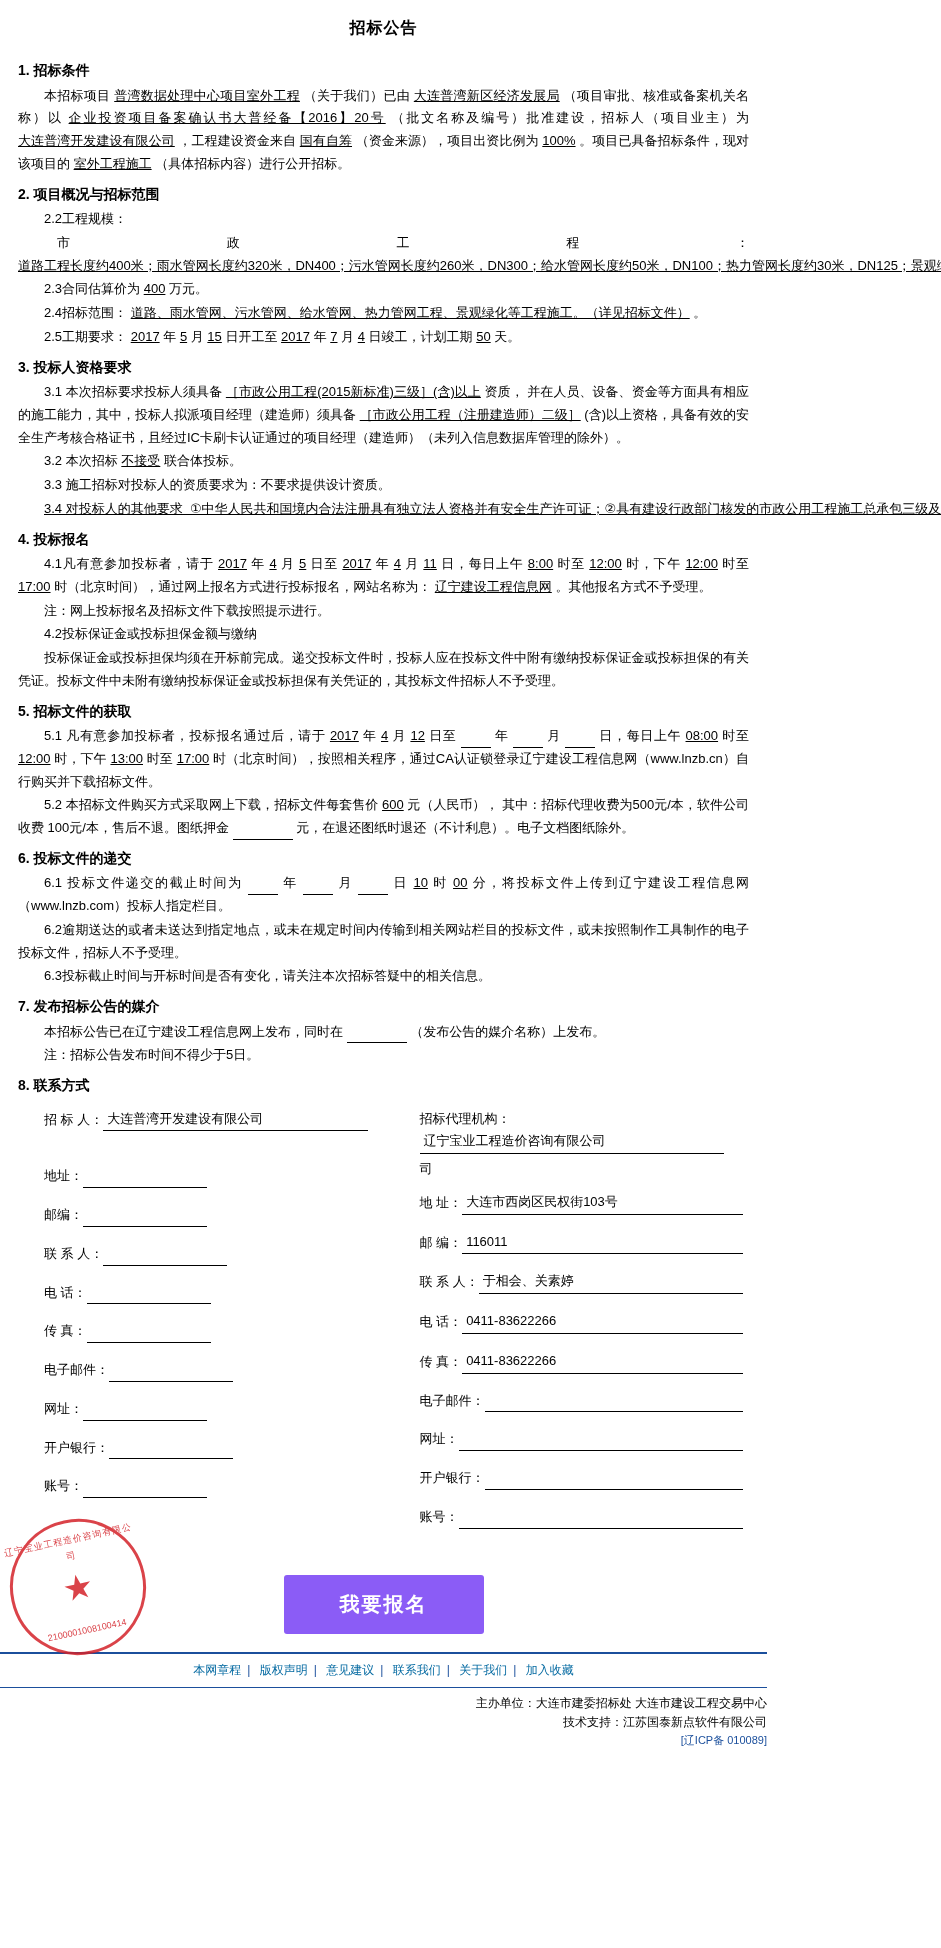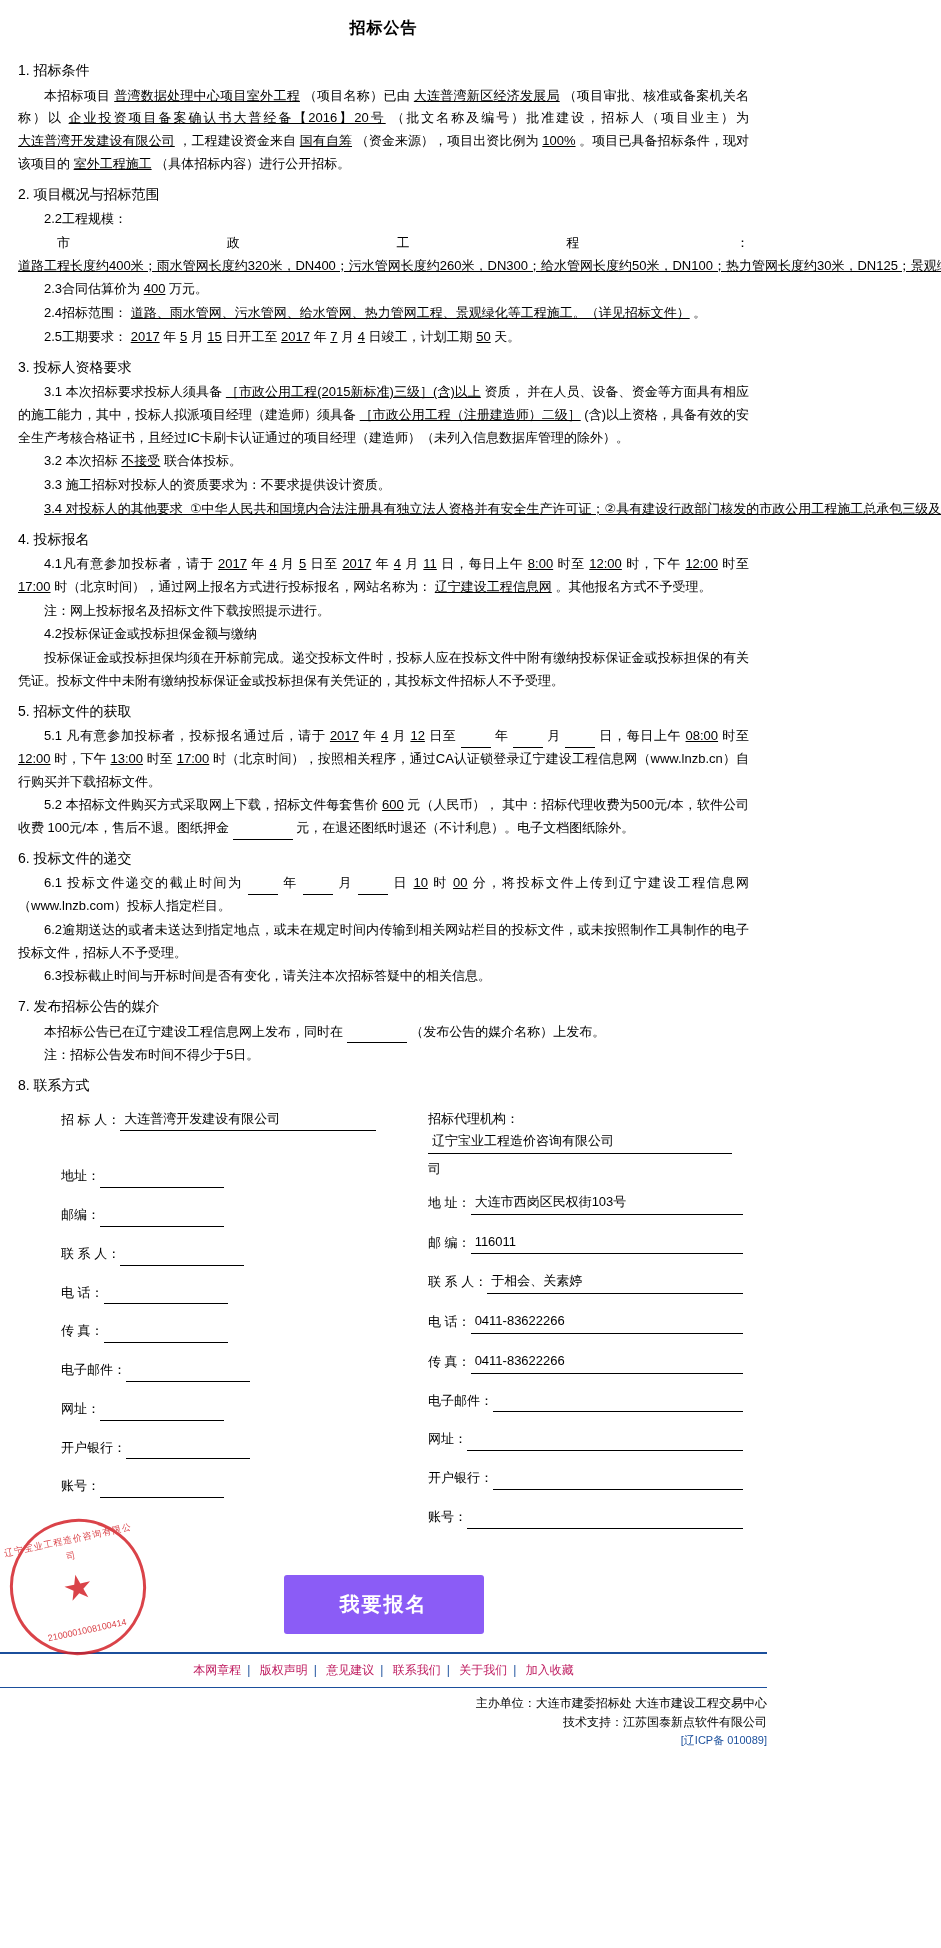--- a/index.html
+++ b/index.html
@@ -14,21 +14,21 @@
   .page{width:767px;position:relative;}
   .title{
     text-align:center;
     font-size:16px;
     font-weight:bold;
     padding:14px 0 10px 0;
     letter-spacing:1px;
   }
   .body{padding:0 18px 0 18px;}
   .sec-h{
-    font-weight:normal;
+    font-weight:bold;
     font-size:14px;
     margin:6px 0 2px 0;
   }
   .p{
     text-indent:2em;
     margin:1px 0;
     text-align:justify;
   }
   .p2{
     text-indent:2em;
@@ -47,21 +47,20 @@
     vertical-align:bottom;
   }
   .blank.s{min-width:30px;}
   .blank.m{min-width:60px;}
 
   
   .contacts{
     display:flex;
     margin-top:10px;
     padding:0 8px;
-    margin-left:17px;
   }
   .col{width:50%;box-sizing:border-box;padding-right:16px;}
   .crow{
     display:flex;
     align-items:flex-end;
     margin-bottom:16px;
     padding-left:36px;
   }
   .clabel{white-space:nowrap;}
   .cval{
@@ -131,21 +130,21 @@
   
   .footer-bar{
     border-top:2px solid #1b4f9c;
     border-bottom:1px solid #1b4f9c;
     text-align:center;
     padding:6px 0;
     font-size:12px;
     color:#1b4f9c;
     margin-top:6px;
   }
-  .footer-bar a{color:#be185d;text-decoration:none;margin:16px 6px;}
+  .footer-bar a{color:#0369a1;text-decoration:none;margin:16px 6px;}
   .footer-bar .sep{color:#1b4f9c;}
   .footer-info{
     text-align:right;
     font-size:12px;
     color:#000;
     padding:6px 0 2px 0;
     line-height:1.6;
   }
   .icp{color:#1b4f9c;font-size:11px;}
 </style>
@@ -155,21 +154,21 @@
 <div class="page">
 
   <div class="title">招标公告</div>
 
   <div class="body">
 
     <div class="sec-h">1. 招标条件</div>
     <div class="p">
       <span>本招标项目</span>
       <span class="fill">普湾数据处理中心项目室外工程</span>
-      <span>（项目名称）已由</span>
+      <span>（关于我们）已由</span>
       <span class="fill">大连普湾新区经济发展局</span>
       <span>（项目审批、核准或备案机关名称）以</span>
       <span class="fill">企业投资项目备案确认书大普经备【2016】20号</span>
       <span>（批文名称及编号）批准建设，招标人（项目业主）为</span>
       <span class="fill">大连普湾开发建设有限公司</span>
       <span>，工程建设资金来自</span>
       <span class="fill">国有自筹</span>
       <span>（资金来源），项目出资比例为</span>
       <span class="fill">100%</span>
       <span>。项目已具备招标条件，现对该项目的</span>

